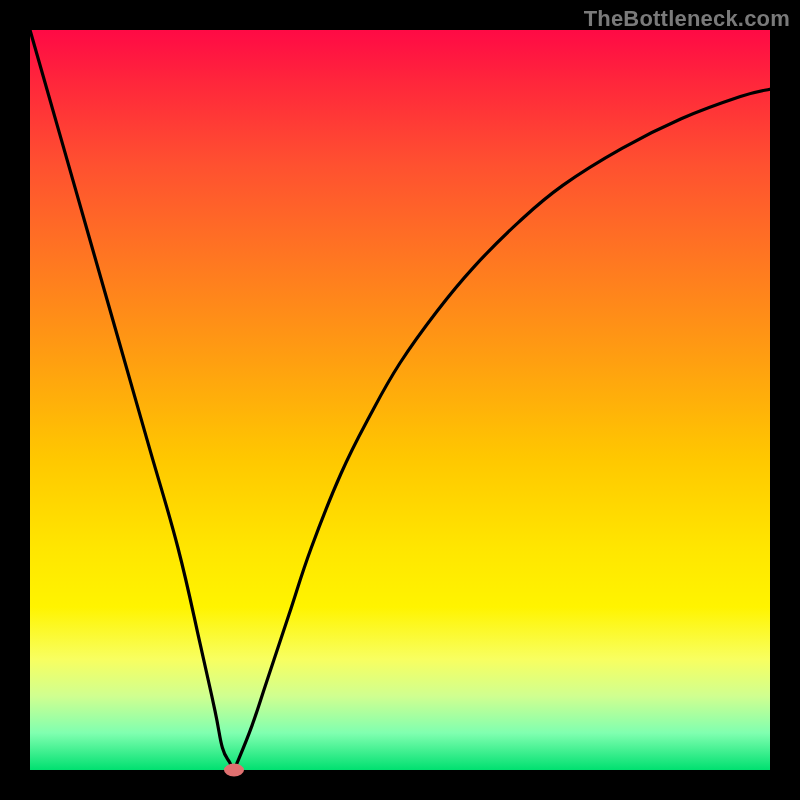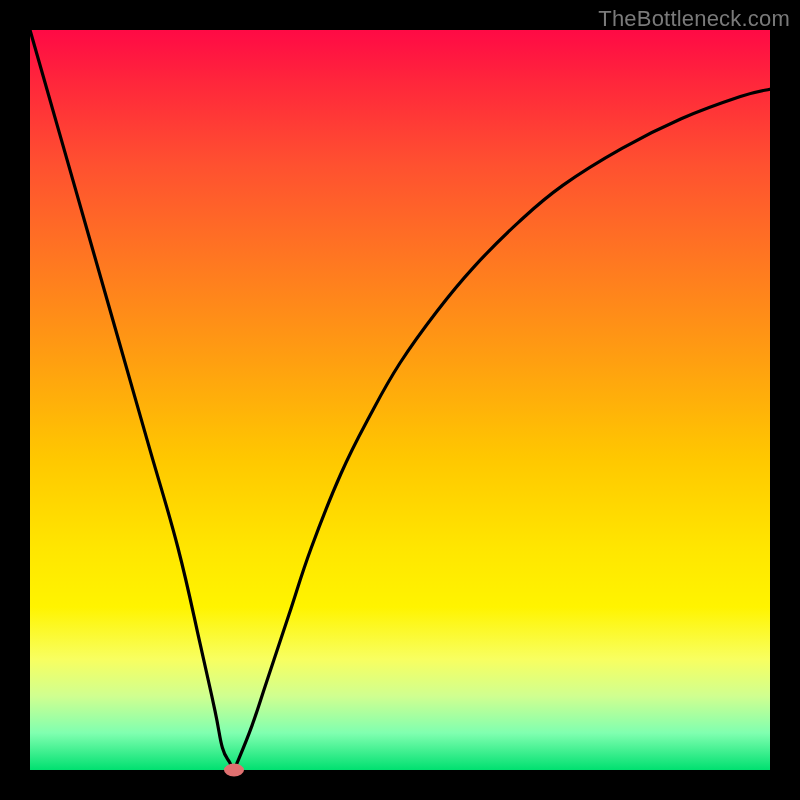--- a/index.html
+++ b/index.html
@@ -44,21 +44,21 @@
       #f8ff60 85%,
       #d0ff90 90%,
       #80ffb0 95%,
       #00e070 100%);
   }
   .watermark {
     position: absolute;
     top: 6px;
     right: 10px;
     font-size: 22px;
-    font-weight: 400;
+    font-weight: 700;
     color: #7a7a7a;
     letter-spacing: 0.2px;
     user-select: none;
   }
   svg.curve {
     position: absolute;
     left: 0;
     top: 0;
     width: 740px;
     height: 740px;

